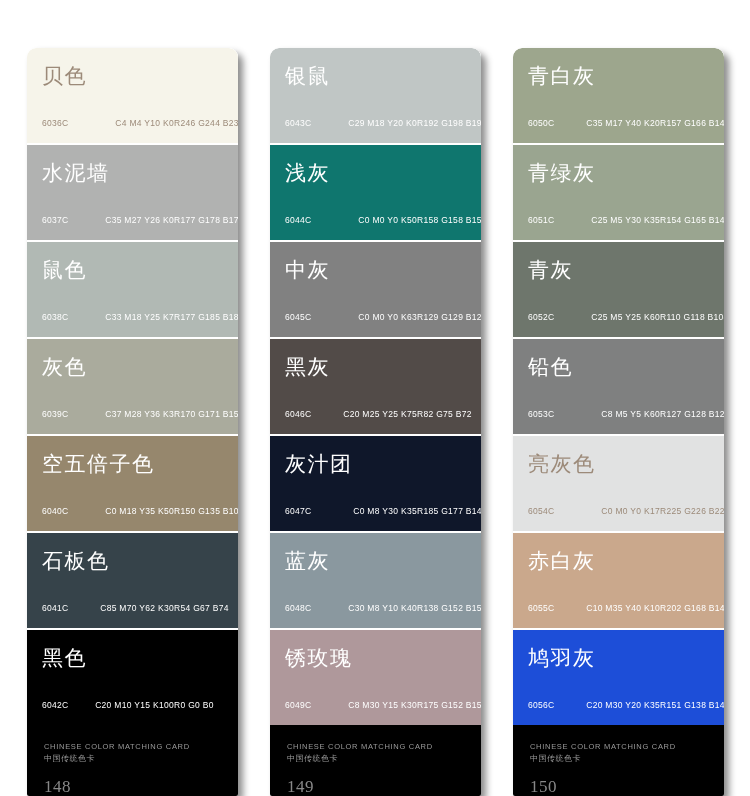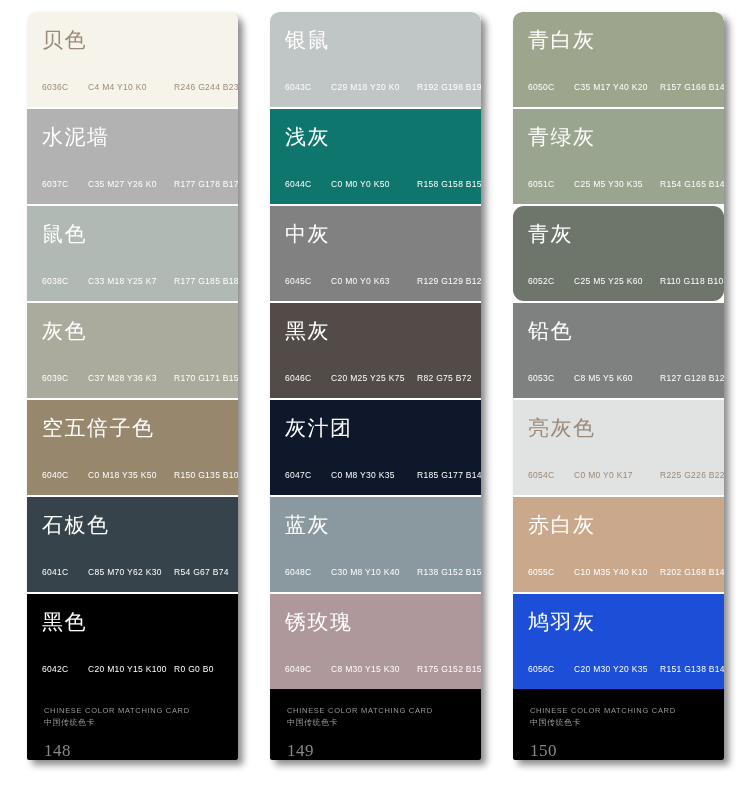--- a/index.html
+++ b/index.html
@@ -34,20 +34,21 @@
   .card {
     width: 211px;
     height: 748px;
     background: #ffffff;
     border-radius: 9px 9px 2px 2px;
     box-shadow: 5px 5px 7px rgba(0,0,0,0.45);
     display: flex;
     flex-direction: column;
     overflow: hidden;
     flex: 0 0 auto;
+    margin-top: 36px;
   }
 
   .swatches {
     display: flex;
     flex-direction: column;
     gap: 2px;
     background: #ffffff;
   }
 
   .swatch {
@@ -79,21 +80,21 @@
     right: 10px;
     font-family: "Liberation Sans", sans-serif;
     font-size: 8.5px;
     letter-spacing: 0.3px;
     display: flex;
     white-space: nowrap;
     align-items: baseline;
   }
 
   .code-id { width: 46px; flex: 0 0 46px; }
-  .code-cmyk { width: 86px; flex: 0 0 86px; }
+  .code-cmyk { width: 86px; flex: 0 0 86px; text-align: right; }
   .code-rgb { flex: 1 1 auto; }
 
   .light-text { color: #ffffff; }
   .dark-text  { color: #9c8a79; }
 
   .card-footer {
     flex: 1 1 auto;
     background: #000000;
     padding: 16px 0 8px 17px;
     position: relative;
@@ -272,21 +273,21 @@
             </div>
           </div>
           <div class="swatch" style="background: rgb(154, 165, 144);">
             <div class="swatch-name light-text">青绿灰</div>
             <div class="swatch-codes light-text">
               <span class="code-id">6051C</span>
               <span class="code-cmyk">C25 M5 Y30 K35</span>
               <span class="code-rgb">R154 G165 B144</span>
             </div>
           </div>
-          <div class="swatch" style="background: rgb(110, 118, 108); border-radius: 11px;">
+          <div class="swatch" style="background: rgb(110, 118, 108);">
             <div class="swatch-name light-text">青灰</div>
             <div class="swatch-codes light-text">
               <span class="code-id">6052C</span>
               <span class="code-cmyk">C25 M5 Y25 K60</span>
               <span class="code-rgb">R110 G118 B108</span>
             </div>
           </div>
           <div class="swatch" style="background: rgb(127, 128, 128);">
             <div class="swatch-name light-text">铅色</div>
             <div class="swatch-codes light-text">

